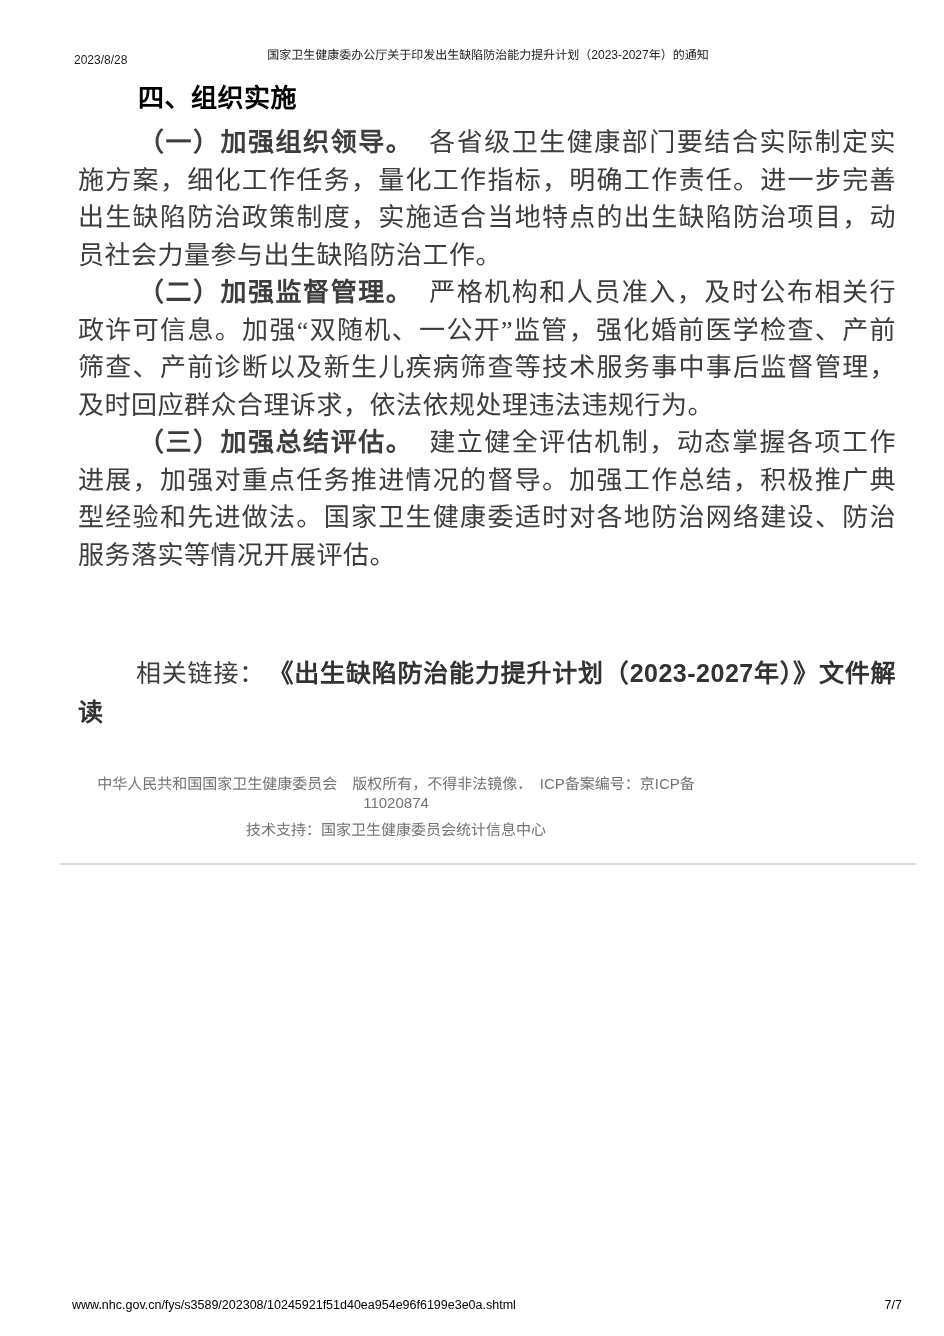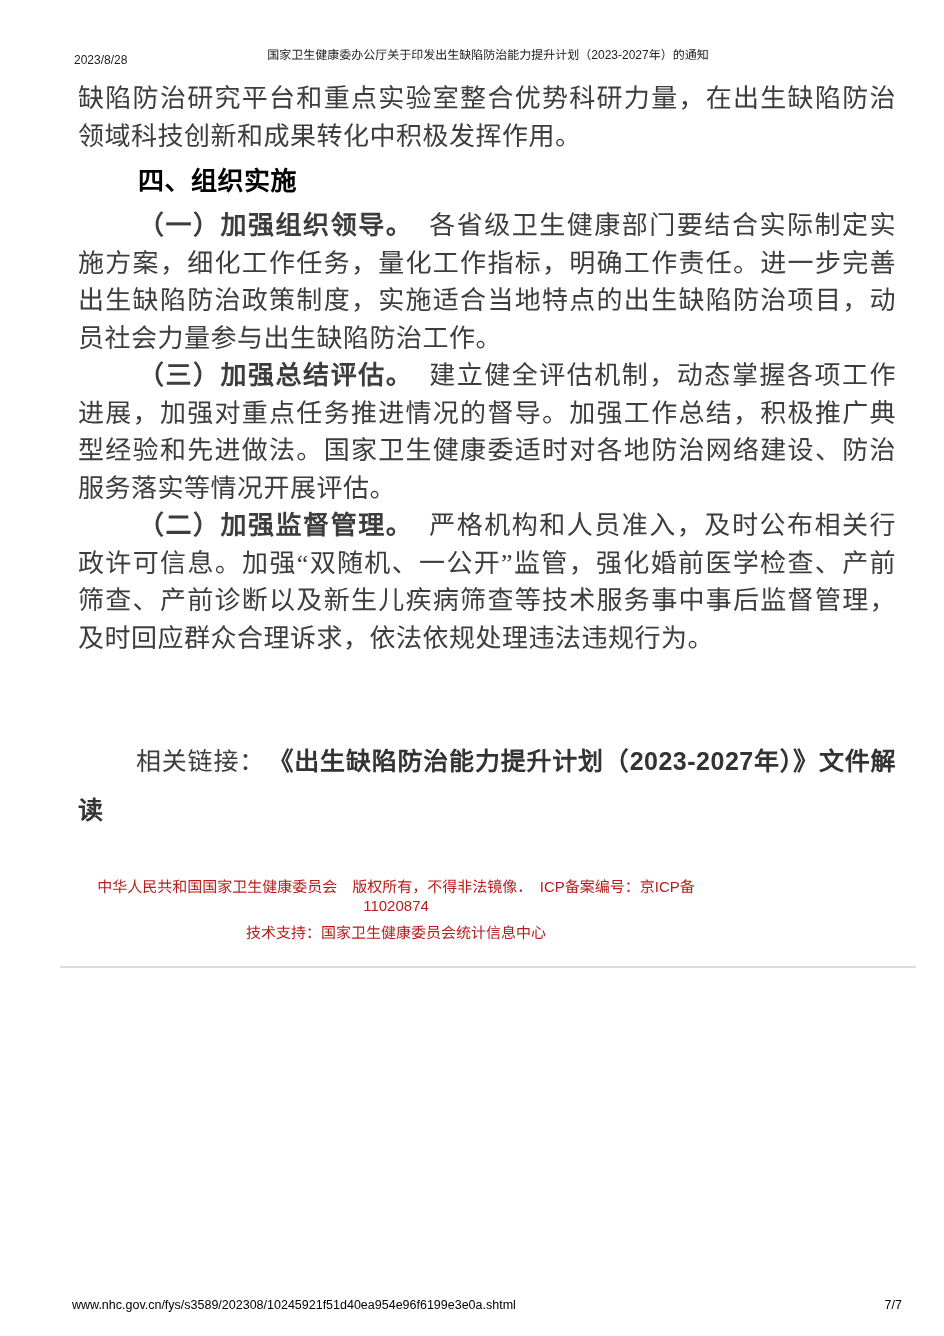--- a/index.html
+++ b/index.html
@@ -43,41 +43,41 @@
     font-weight: 700;
     line-height: 36px;
     color: #000000;
     text-indent: 2em;
   }
   .para-lead { font-weight: 700; }
   
   .related {
     margin: 80px 64px 0 62px;
     font-size: 25px;
-    line-height: 48px;
+    line-height: 38px;
     text-indent: 2em;
     text-align: justify;
     letter-spacing: 0.5px;
   }
   .related-link {
     font-family: "Liberation Sans", sans-serif;
     font-weight: 600;
     color: #333333;
     text-decoration: none;
     cursor: pointer;
   }
   
   .site-footer {
     margin: 42px 0 0 62px;
     width: 636px;
     text-align: center;
     font-family: "Liberation Sans", sans-serif;
     font-size: 15px;
     line-height: 19px;
-    color: #b91c1c;
+    color: #737373;
   }
   .divider {
     margin: 24px 44px 0 44px;
     border: none;
     border-top: 2px solid #dcdcdc;
     height: 0;
   }
   
   .print-footer {
     position: absolute;
@@ -93,25 +93,24 @@
 </style>
 </head>
 <body>
 
 <header class="doc-header">
   <span class="print-date">2023/8/28</span>
   <span class="print-title">国家卫生健康委办公厅关于印发出生缺陷防治能力提升计划（2023-2027年）的通知</span>
 </header>
 
 <main class="article">
-  <p class="continuation">缺陷防治研究平台和重点实验室整合优势科研力量，在出生缺陷防治领域科技创新和成果转化中积极发挥作用。</p>
   <h2 class="section-heading">四、组织实施</h2>
   <p><span class="para-lead">（一）加强组织领导。</span><span>各省级卫生健康部门要结合实际制定实施方案，细化工作任务，量化工作指标，明确工作责任。进一步完善出生缺陷防治政策制度，实施适合当地特点的出生缺陷防治项目，动员社会力量参与出生缺陷防治工作。</span></p>
+  <p><span class="para-lead">（二）加强监督管理。</span><span>严格机构和人员准入，及时公布相关行政许可信息。加强“双随机、一公开”监管，强化婚前医学检查、产前筛查、产前诊断以及新生儿疾病筛查等技术服务事中事后监督管理，及时回应群众合理诉求，依法依规处理违法违规行为。</span></p>
   <p><span class="para-lead">（三）加强总结评估。</span><span>建立健全评估机制，动态掌握各项工作进展，加强对重点任务推进情况的督导。加强工作总结，积极推广典型经验和先进做法。国家卫生健康委适时对各地防治网络建设、防治服务落实等情况开展评估。</span></p>
-  <p><span class="para-lead">（二）加强监督管理。</span><span>严格机构和人员准入，及时公布相关行政许可信息。加强“双随机、一公开”监管，强化婚前医学检查、产前筛查、产前诊断以及新生儿疾病筛查等技术服务事中事后监督管理，及时回应群众合理诉求，依法依规处理违法违规行为。</span></p>
 </main>
 
 <div class="related">
   <span>相关链接：</span><a class="related-link">《出生缺陷防治能力提升计划（2023-2027年）》文件解读</a>
 </div>
 
 <footer class="site-footer">
   <div>中华人民共和国国家卫生健康委员会　版权所有，不得非法镜像．　ICP备案编号：京ICP备11020874</div>
   <div>技术支持：国家卫生健康委员会统计信息中心</div>
 </footer>

